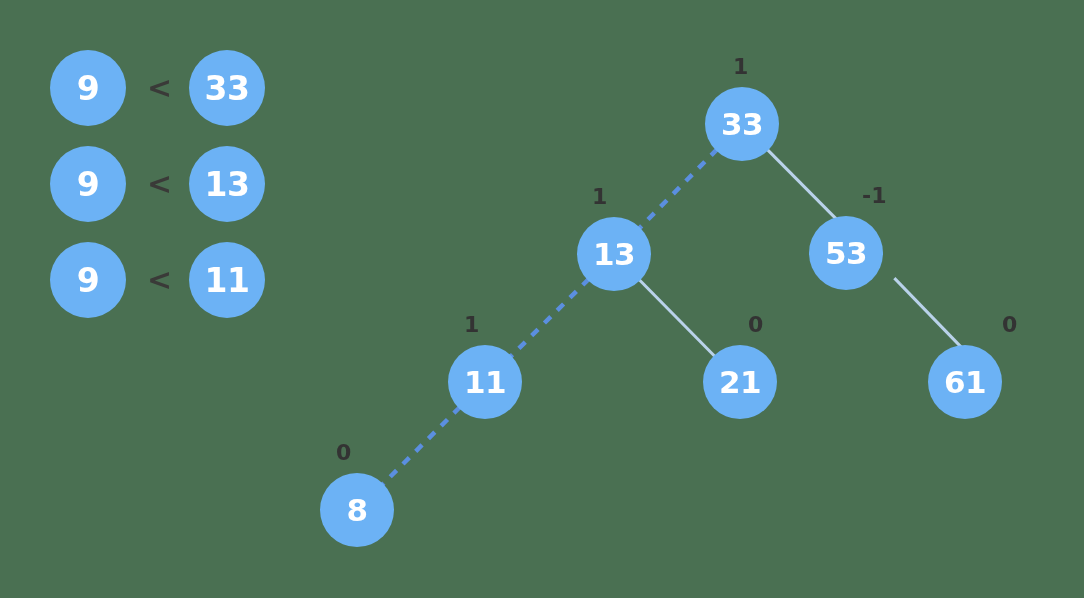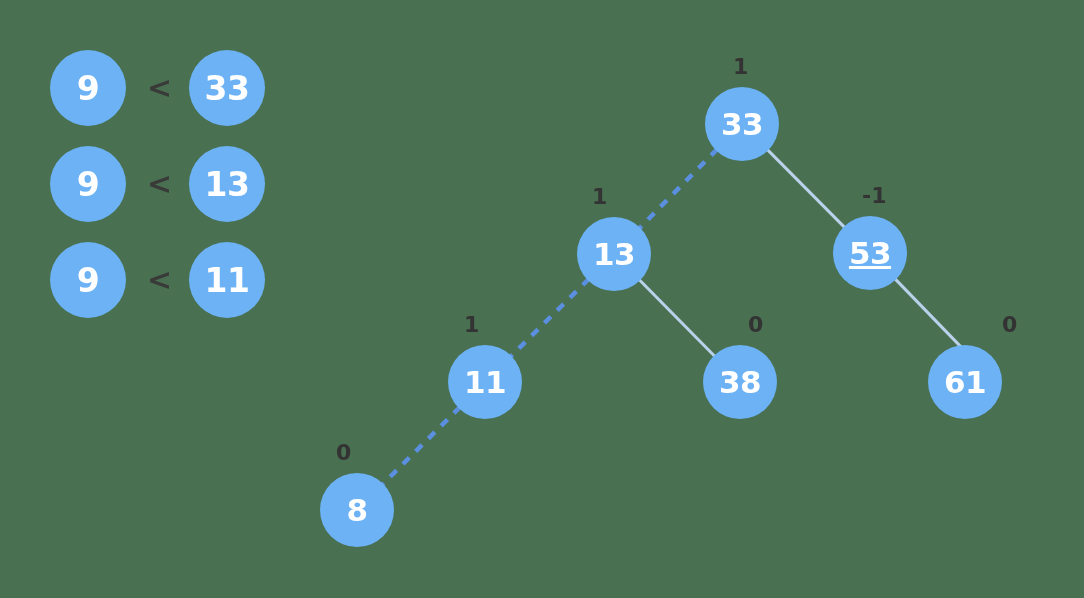--- a/index.html
+++ b/index.html
@@ -82,27 +82,27 @@
 
   <div>
 
     <div class="bf" style="left:733px;top:56px;">1</div>
     <div class="node tree-node" style="left:705px;top:87px;">33</div>
 
     <div class="bf" style="left:592px;top:186px;">1</div>
     <div class="node tree-node" style="left:577px;top:217px;">13</div>
 
     <div class="bf" style="left:862px;top:185px;">-1</div>
-    <div class="node tree-node" style="left:833px;top:216px;text-decoration:underline;">53</div>
+    <div class="node tree-node" style="left:809px;top:216px;">53</div>
 
     <div class="bf" style="left:464px;top:314px;">1</div>
     <div class="node tree-node" style="left:448px;top:345px;">11</div>
 
     <div class="bf" style="left:748px;top:314px;">0</div>
-    <div class="node tree-node" style="left:703px;top:345px;">38</div>
+    <div class="node tree-node" style="left:703px;top:345px;">21</div>
 
     <div class="bf" style="left:1002px;top:314px;">0</div>
     <div class="node tree-node" style="left:928px;top:345px;">61</div>
 
     <div class="bf" style="left:336px;top:442px;">0</div>
     <div class="node tree-node" style="left:320px;top:473px;">8</div>
   </div>
 </div>
 
 </body></html>

